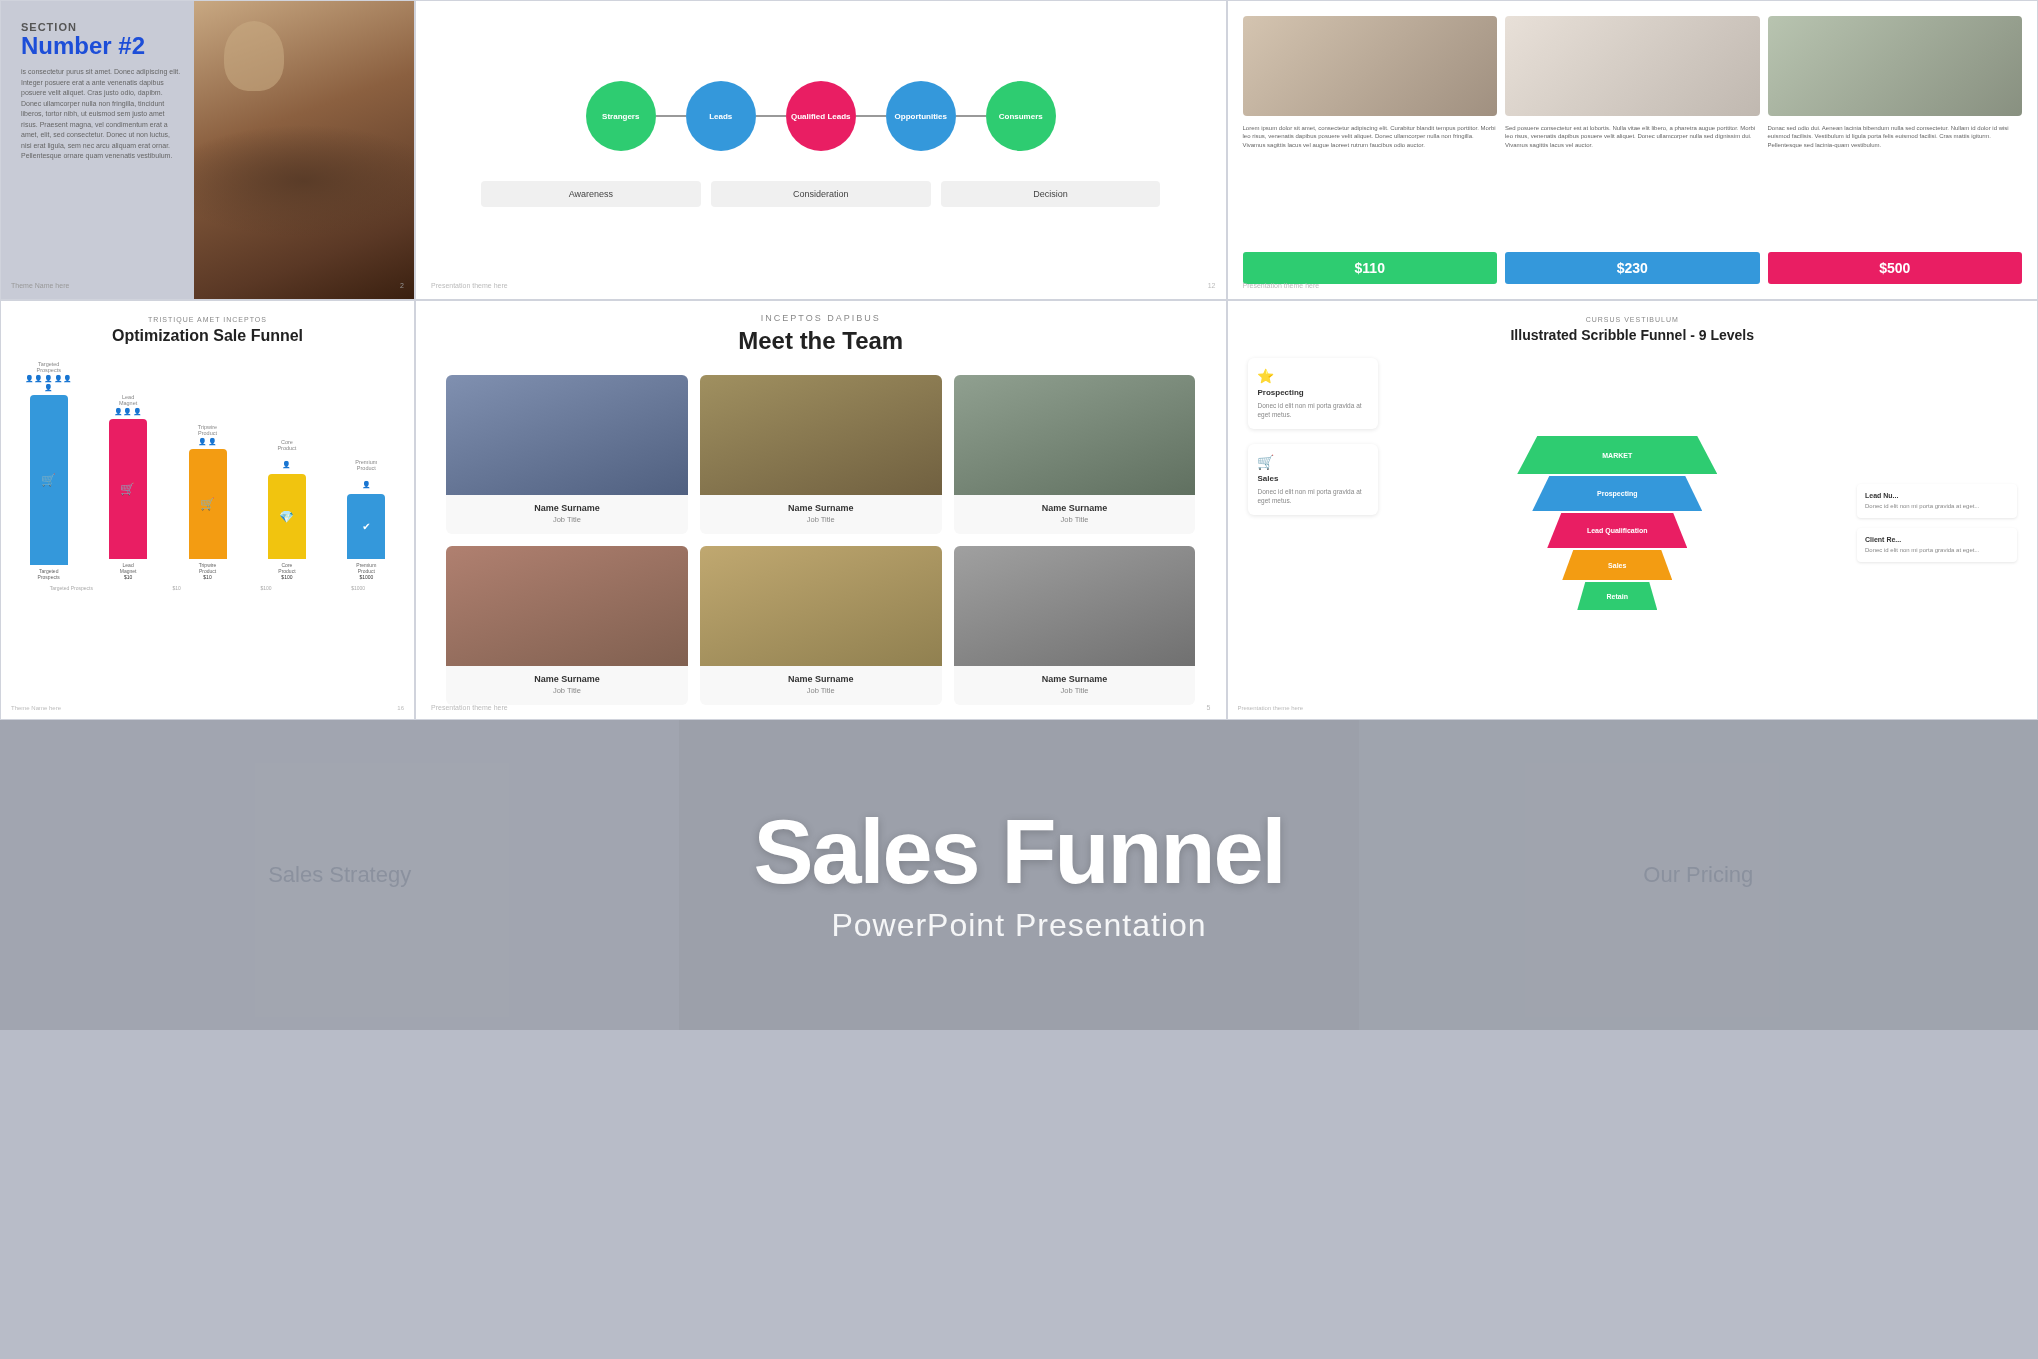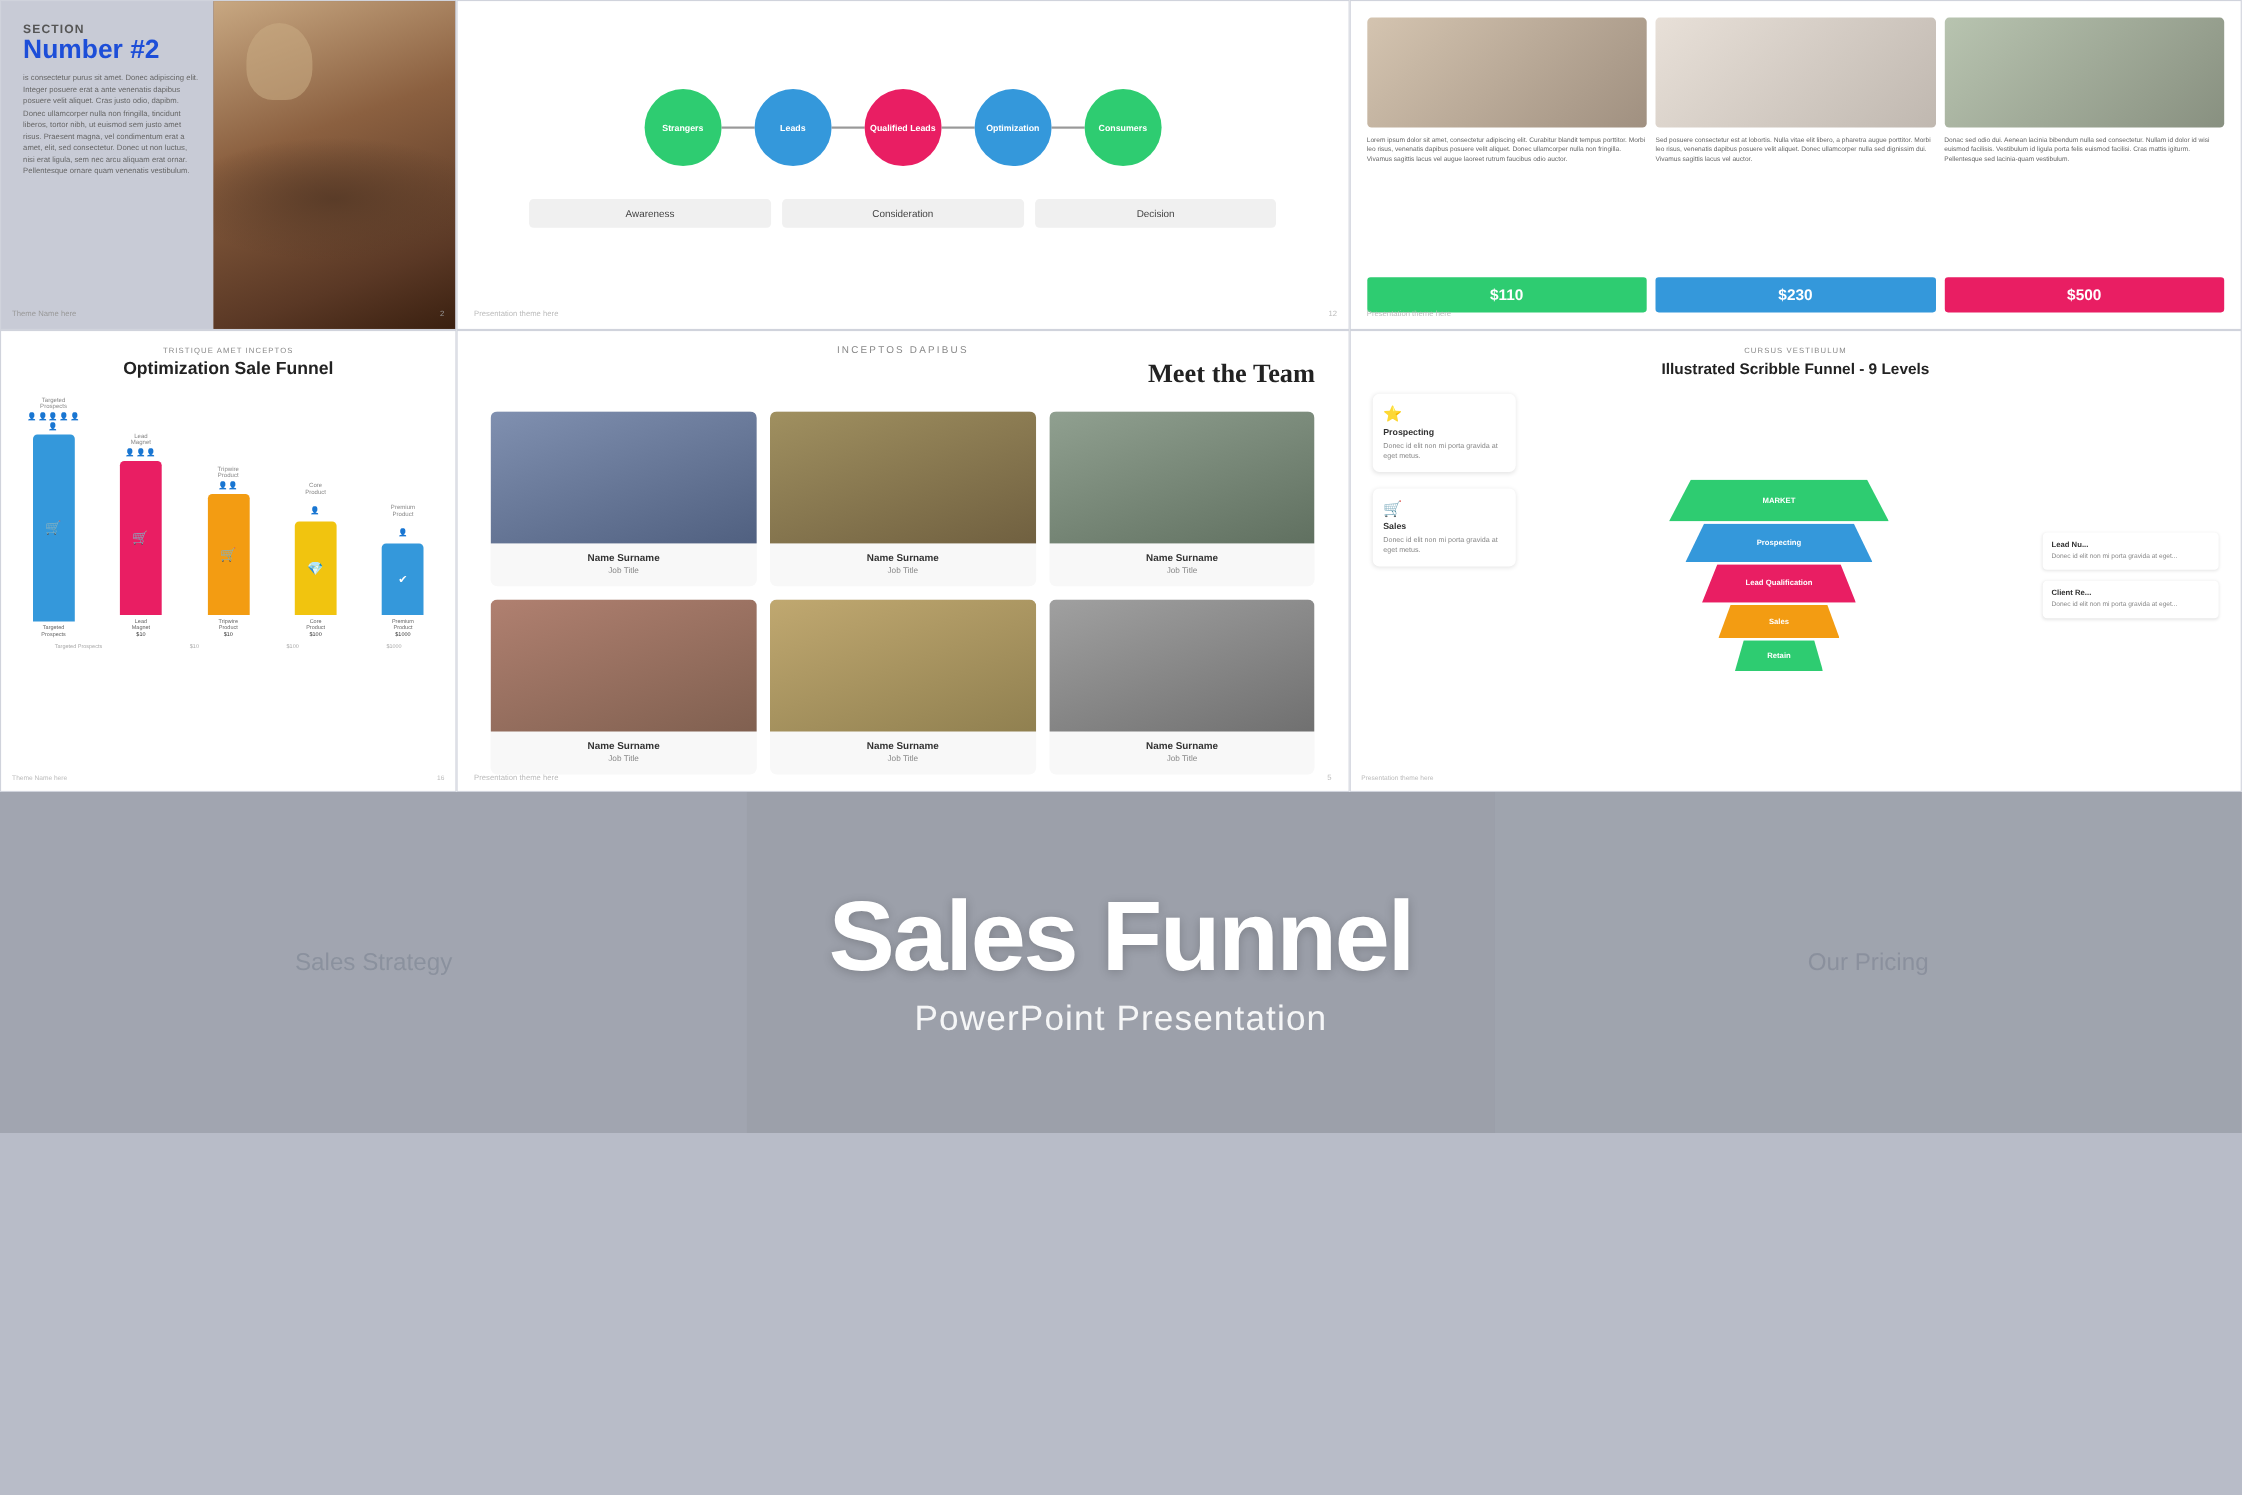--- a/index.html
+++ b/index.html
@@ -328,23 +328,22 @@
       font-size: 9px;
       color: #888;
       text-transform: uppercase;
       letter-spacing: 2px;
       text-align: center;
     }
     .slide-5-title {
       font-size: 24px;
       font-weight: bold;
       color: #222;
-      text-align: right;
+      text-align: center;
       margin-top: 4px;
-      font-family: Liberation Serif, serif;
     }
     .team-grid {
       display: grid;
       grid-template-columns: 1fr 1fr 1fr;
       grid-template-rows: 1fr 1fr;
       gap: 12px;
       margin-top: 20px;
     }
     .team-card {
       background: #f8f8f8;
@@ -551,21 +550,21 @@
         <div class="funnel-arrow"></div>
         <div class="funnel-circle" style="background:#3498db;">
           <span>Leads</span>
         </div>
         <div class="funnel-arrow"></div>
         <div class="funnel-circle" style="background:#e91e63;">
           <span>Qualified Leads</span>
         </div>
         <div class="funnel-arrow"></div>
         <div class="funnel-circle" style="background:#3498db;">
-          <span>Optimization</span>
+          <span>Opportunities</span>
         </div>
         <div class="funnel-arrow"></div>
         <div class="funnel-circle" style="background:#2ecc71;">
           <span>Consumers</span>
         </div>
       </div>
       <div class="funnel-stages">
         <div class="funnel-stage-box">Awareness</div>
         <div class="funnel-stage-box">Consideration</div>
         <div class="funnel-stage-box">Decision</div>

